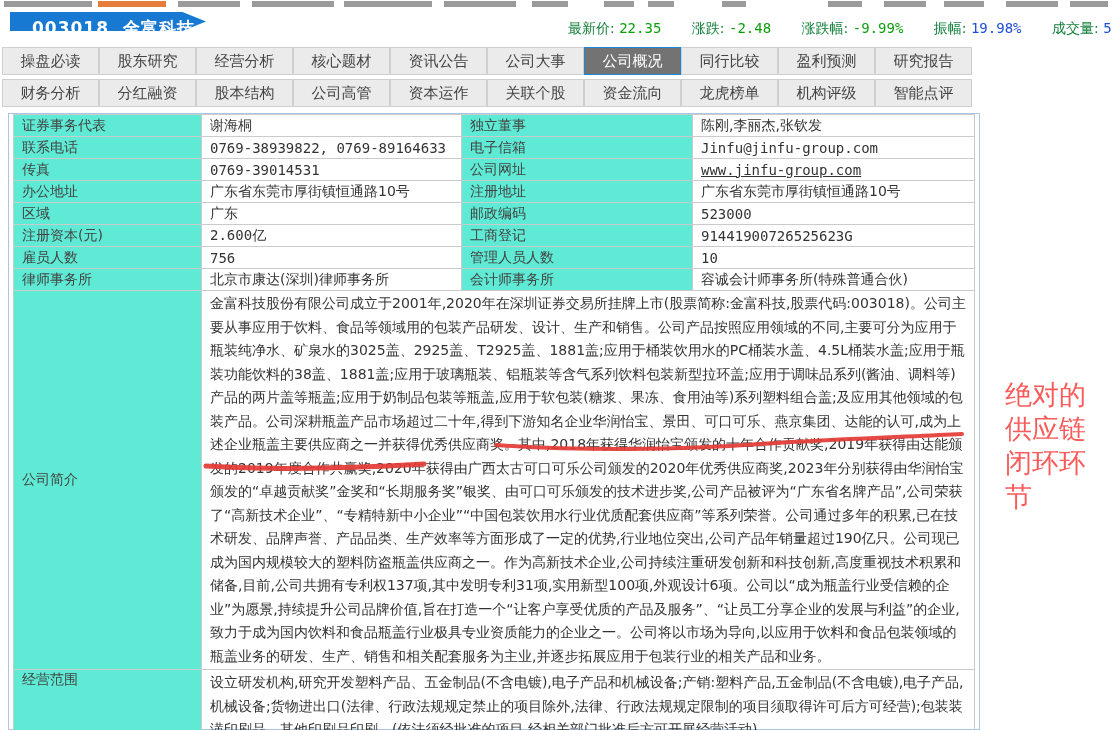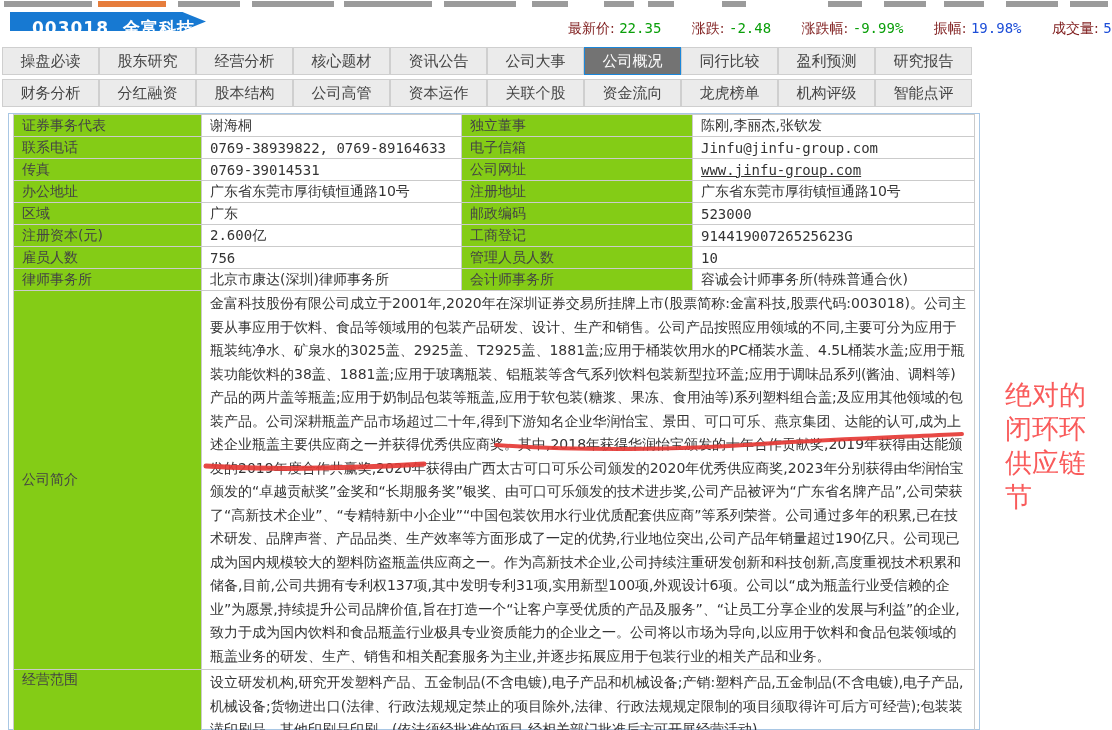--- a/index.html
+++ b/index.html
@@ -12,42 +12,42 @@
   .top-clip .frag.orange { background:#e2661a; }
 
   
   .header { position:absolute; top:12px; left:0; width:1112px; height:34px; }
   .banner { position:absolute; left:10px; top:0; width:196px; height:19px; background:#1779d2;
             clip-path:polygon(0 0, 88% 0, 100% 50%, 88% 100%, 0 100%);
             color:#fff; font-size:17px; font-weight:bold; line-height:32px; text-align:left; padding-left:22px; letter-spacing:1px; }
   .banner .code { margin-right:14px; }
   .quote { position:absolute; left:568px; top:0; height:32px; line-height:32px; font-size:14px; white-space:nowrap; }
   .quote .item { margin-right:26px; }
-  .quote .ql { color:#7f1d1d; }
+  .quote .ql { color:#15803d; }
   .quote .qv { font-family:"DejaVu Sans Mono","Liberation Mono",monospace; }
   .quote .green { color:#0a9f0a; }
   .quote .dark { color:#1d4ed8; }
 
   
   .nav { position:absolute; top:47px; left:2px; }
   .nav-row { display:flex; margin-bottom:4px; }
   .nav-btn { width:97px; height:28px; line-height:26px; text-align:center; font-size:15px; color:#444;
              background:#ebebeb; border:1px solid #cfcfcf; cursor:pointer; }
   .nav-btn.active { background:#737373; border-color:#1b87da; color:#fff; }
 
   
   .container { position:absolute; left:8px; top:113px; width:972px; height:617px; border:1px solid #a9c7e4; background:#fff; }
   .subtabs { height:27px; line-height:26px; text-align:center; font-size:15px; border-bottom:1px solid #c9dcee; }
   .subtab { text-decoration:none; color:#2b4aa5; cursor:pointer; }
   .subtab.active { color:#f07800; }
   .subtab-sep { color:#aaa; margin:0 12px; font-size:13px; }
 
   table.info { border-collapse:collapse; width:962px; margin:0 4px; font-size:14px; table-layout:fixed; }
   table.info th, table.info td { border:1px solid #cbcbcb; padding:1px 8px; height:22px; font-weight:normal; text-align:left; color:#333; }
-  table.info th { background:#84cc16; color:#444; }
+  table.info th { background:#5eead4; color:#444; }
   .col-l1 { width:188px; } .col-v1 { width:260px; } .col-l2 { width:231px; } .col-v2 { width:282px; }
   .mono { font-family:"DejaVu Sans Mono","Liberation Mono",monospace; font-size:14px; }
   .weblink { text-decoration:underline; color:#333; cursor:pointer; }
   td.longtext { line-height:23.5px; padding:4px 8px; text-align:justify; }
   th.va-top { vertical-align:top; padding-top:6px; }
 
   
   .annotation { position:absolute; left:1005px; top:378px; width:104px; color:#f95b5b;
                 font-size:27px; line-height:34px; font-weight:500; }
   .marks { position:absolute; left:0; top:0; width:1112px; height:730px; pointer-events:none; }
@@ -174,21 +174,21 @@
       <th class="va-top">经营范围</th>
       <td class="longtext" colspan="3">设立研发机构,研究开发塑料产品、五金制品(不含电镀),电子产品和机械设备;产销:塑料产品,五金制品(不含电镀),电子产品,机械设备;货物进出口(法律、行政法规规定禁止的项目除外,法律、行政法规规定限制的项目须取得许可后方可经营);包装装潢印刷品、其他印刷品印刷。(依法须经批准的项目,经相关部门批准后方可开展经营活动)</td>
     </tr>
   </tbody>
     </table>
 
 </div>
 
 <div class="annotation">
   <div>绝对的</div>
+  <div>供应链</div>
   <div>闭环环</div>
-  <div>供应链</div>
   <div>节</div>
 </div>
 
 <svg class="marks" viewBox="0 0 1112 730" xmlns="http://www.w3.org/2000/svg">
   <path d="M 496 445 C 580 451, 680 450, 760 444 C 840 439, 900 437, 962 434" stroke="#e53935" stroke-width="4" fill="none" stroke-linecap="round" opacity="0.92"></path>
   <path d="M 206 466 C 270 470, 340 469, 424 464" stroke="#e53935" stroke-width="5" fill="none" stroke-linecap="round" opacity="0.92"></path>
 </svg>
 
 </body></html>

